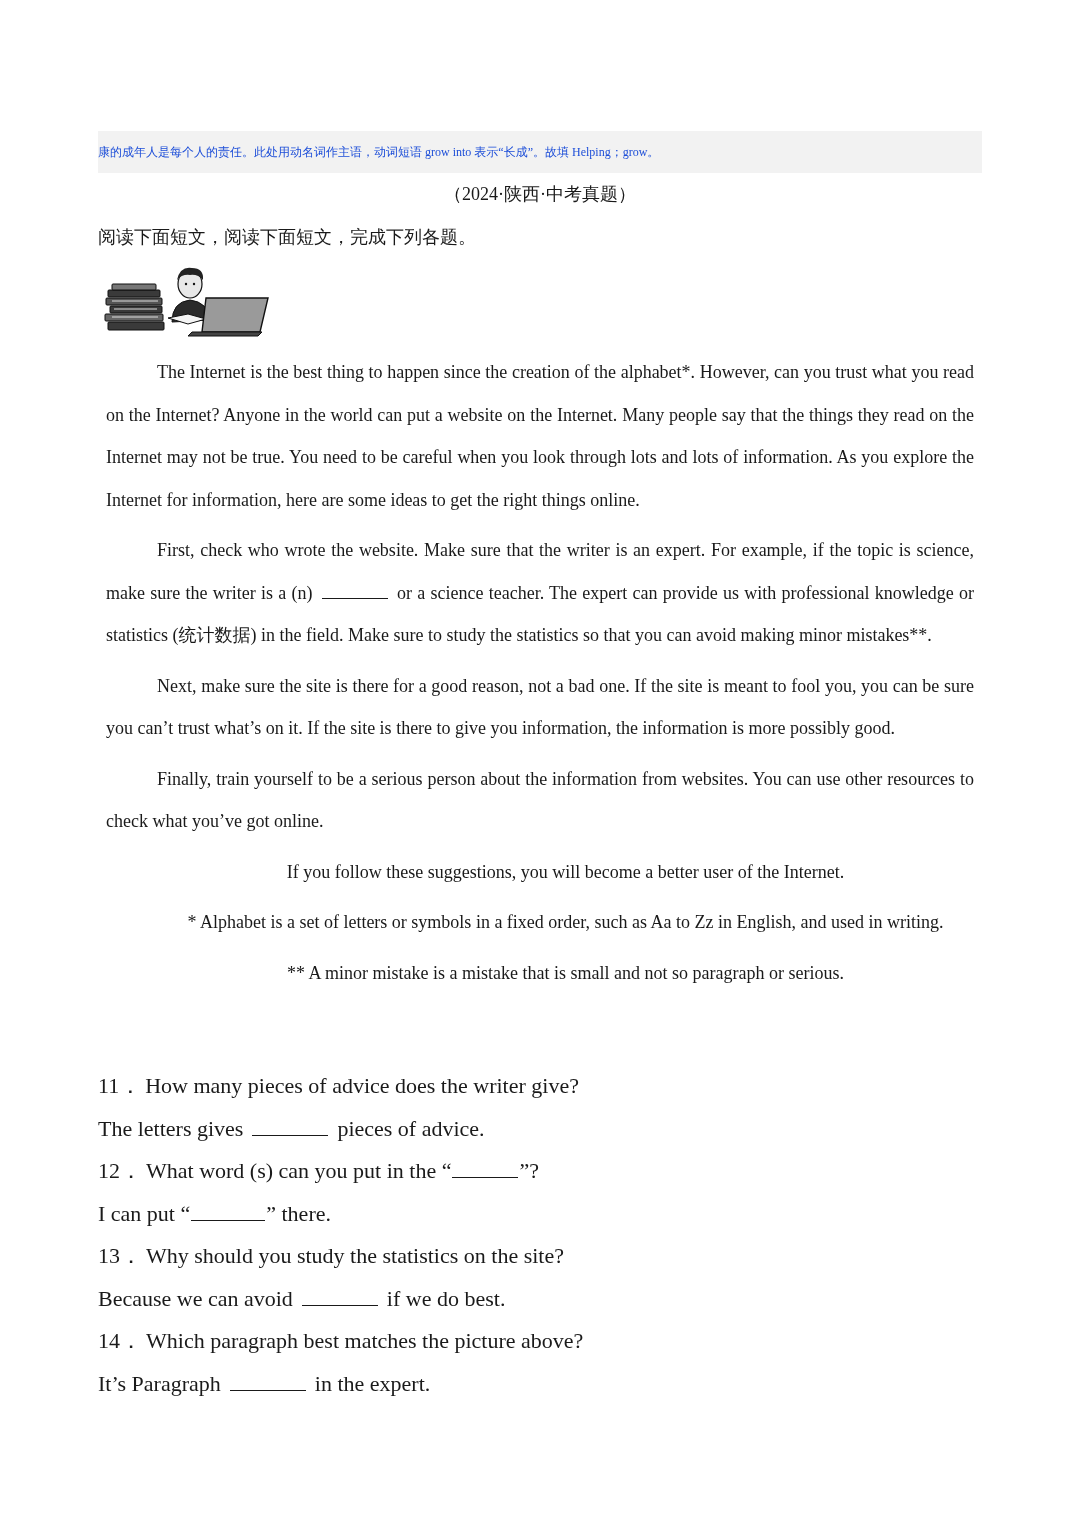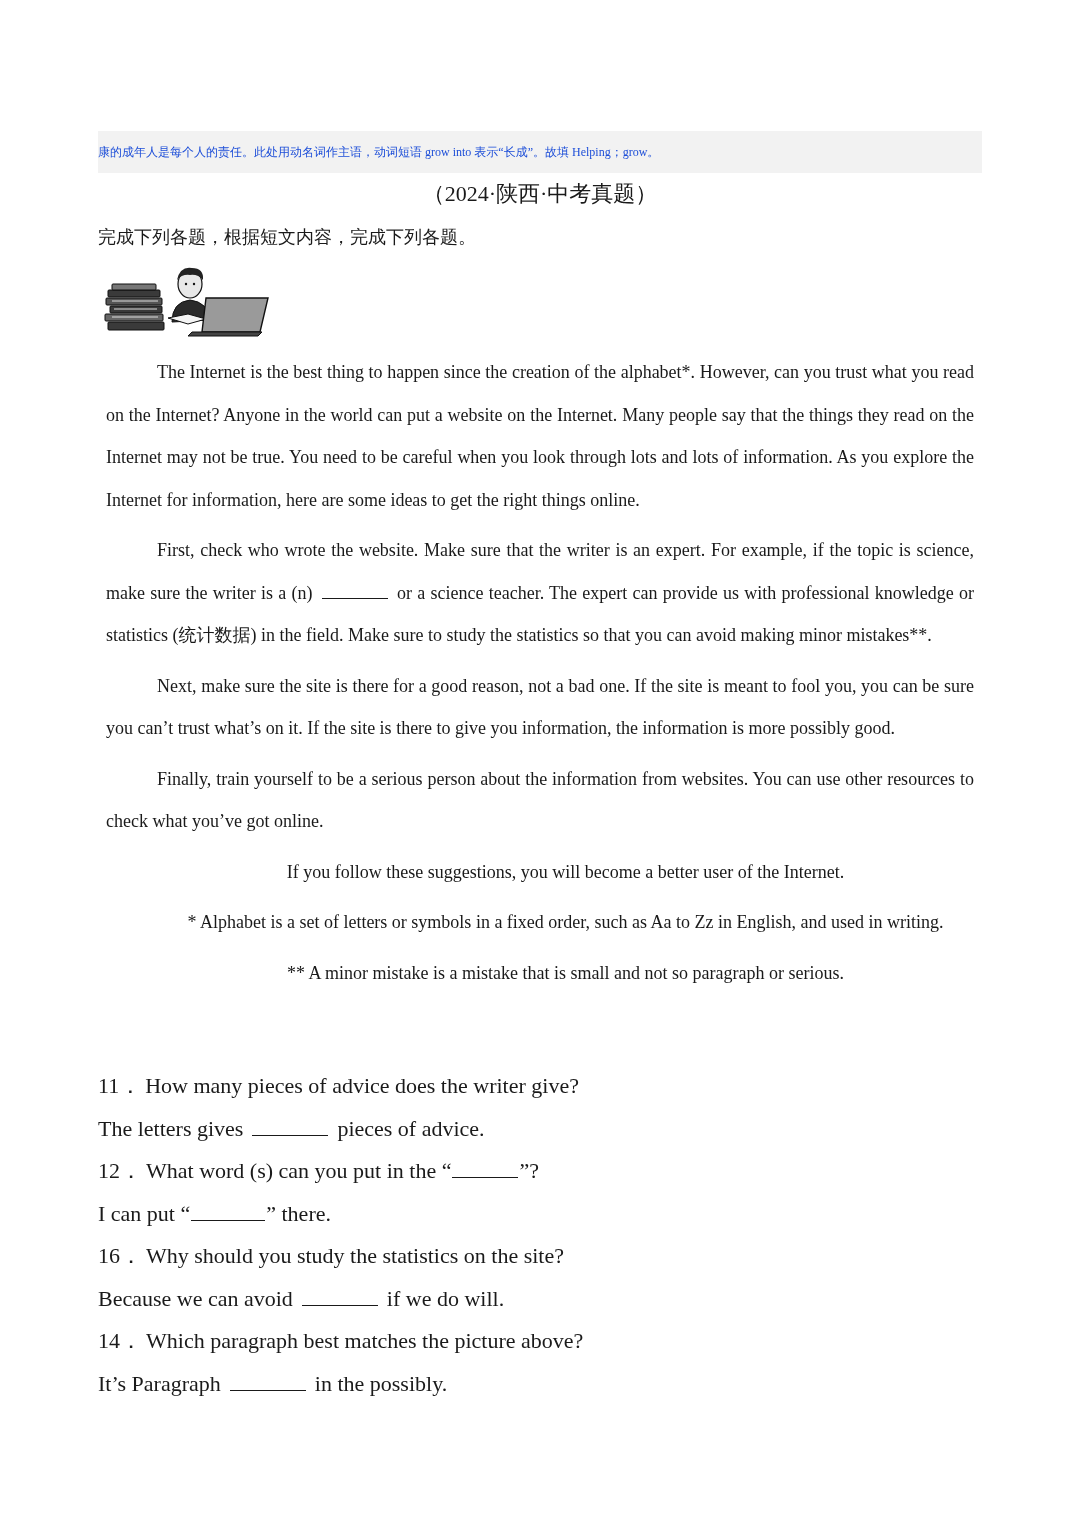--- a/index.html
+++ b/index.html
@@ -34,21 +34,21 @@
       line-height: 42px;
       white-space: nowrap;
       overflow: hidden;
     }
     .source-line {
       position: absolute;
       left: 0;
       width: 1080px;
       top: 181px;
       text-align: center;
-      font-size: 22px;
+      font-size: 18px;
       line-height: 26px;
       padding-left: 0;
     }
     .source-line span { display: inline-block; transform: translateX(0px); }
     .instruction {
       position: absolute;
       left: 98px;
       top: 224px;
       font-size: 18px;
       line-height: 26px;
@@ -103,21 +103,21 @@
 <div class="page">
 
   <div class="answer-band">
     <span>康的成年人是每个人的责任。此处用动名词作主语，动词短语 grow into 表示“长成”。故填 Helping；grow。</span>
   </div>
 
   <div class="source-line">
     <span>（2024·陕西·中考真题）</span>
   </div>
 
-  <div class="instruction">完成下列各题，根据短文内容，完成下列各题。</div>
+  <div class="instruction">阅读下面短文，阅读下面短文，完成下列各题。</div>
 
   <div class="illustration">
     <svg width="168" height="76" viewBox="0 0 168 76" xmlns="http://www.w3.org/2000/svg">
 
       <g fill="#3a3a3a" stroke="#111" stroke-width="1">
         <rect x="6" y="28" width="52" height="7" rx="1"></rect>
         <rect x="4" y="36" width="56" height="7" rx="1" fill="#555"></rect>
         <rect x="8" y="44" width="52" height="7" rx="1"></rect>
         <rect x="3" y="52" width="58" height="7" rx="1" fill="#666"></rect>
         <rect x="6" y="60" width="56" height="8" rx="1"></rect>
@@ -163,27 +163,27 @@
     </div>
 
     <div class="line">
       <span class="q-num">12．</span><span>What word (s) can you put in the “</span><span class="blank ans-q"></span><span>”?</span>
     </div>
     <div class="line">
       <span>I can put “</span><span class="blank ans-put"></span><span>” there.</span>
     </div>
 
     <div class="line">
-      <span class="q-num">16．</span><span>Why should you study the statistics on the site?</span>
+      <span class="q-num">13．</span><span>Why should you study the statistics on the site?</span>
     </div>
     <div class="line">
-      <span>Because we can avoid</span><span class="blank ans"></span><span>if we do will.</span>
+      <span>Because we can avoid</span><span class="blank ans"></span><span>if we do best.</span>
     </div>
 
     <div class="line">
       <span class="q-num">14．</span><span>Which paragraph best matches the picture above?</span>
     </div>
     <div class="line">
-      <span>It’s Paragraph</span><span class="blank ans"></span><span>in the possibly.</span>
+      <span>It’s Paragraph</span><span class="blank ans"></span><span>in the expert.</span>
     </div>
   </div>
 
 </div>
 
 </body></html>

